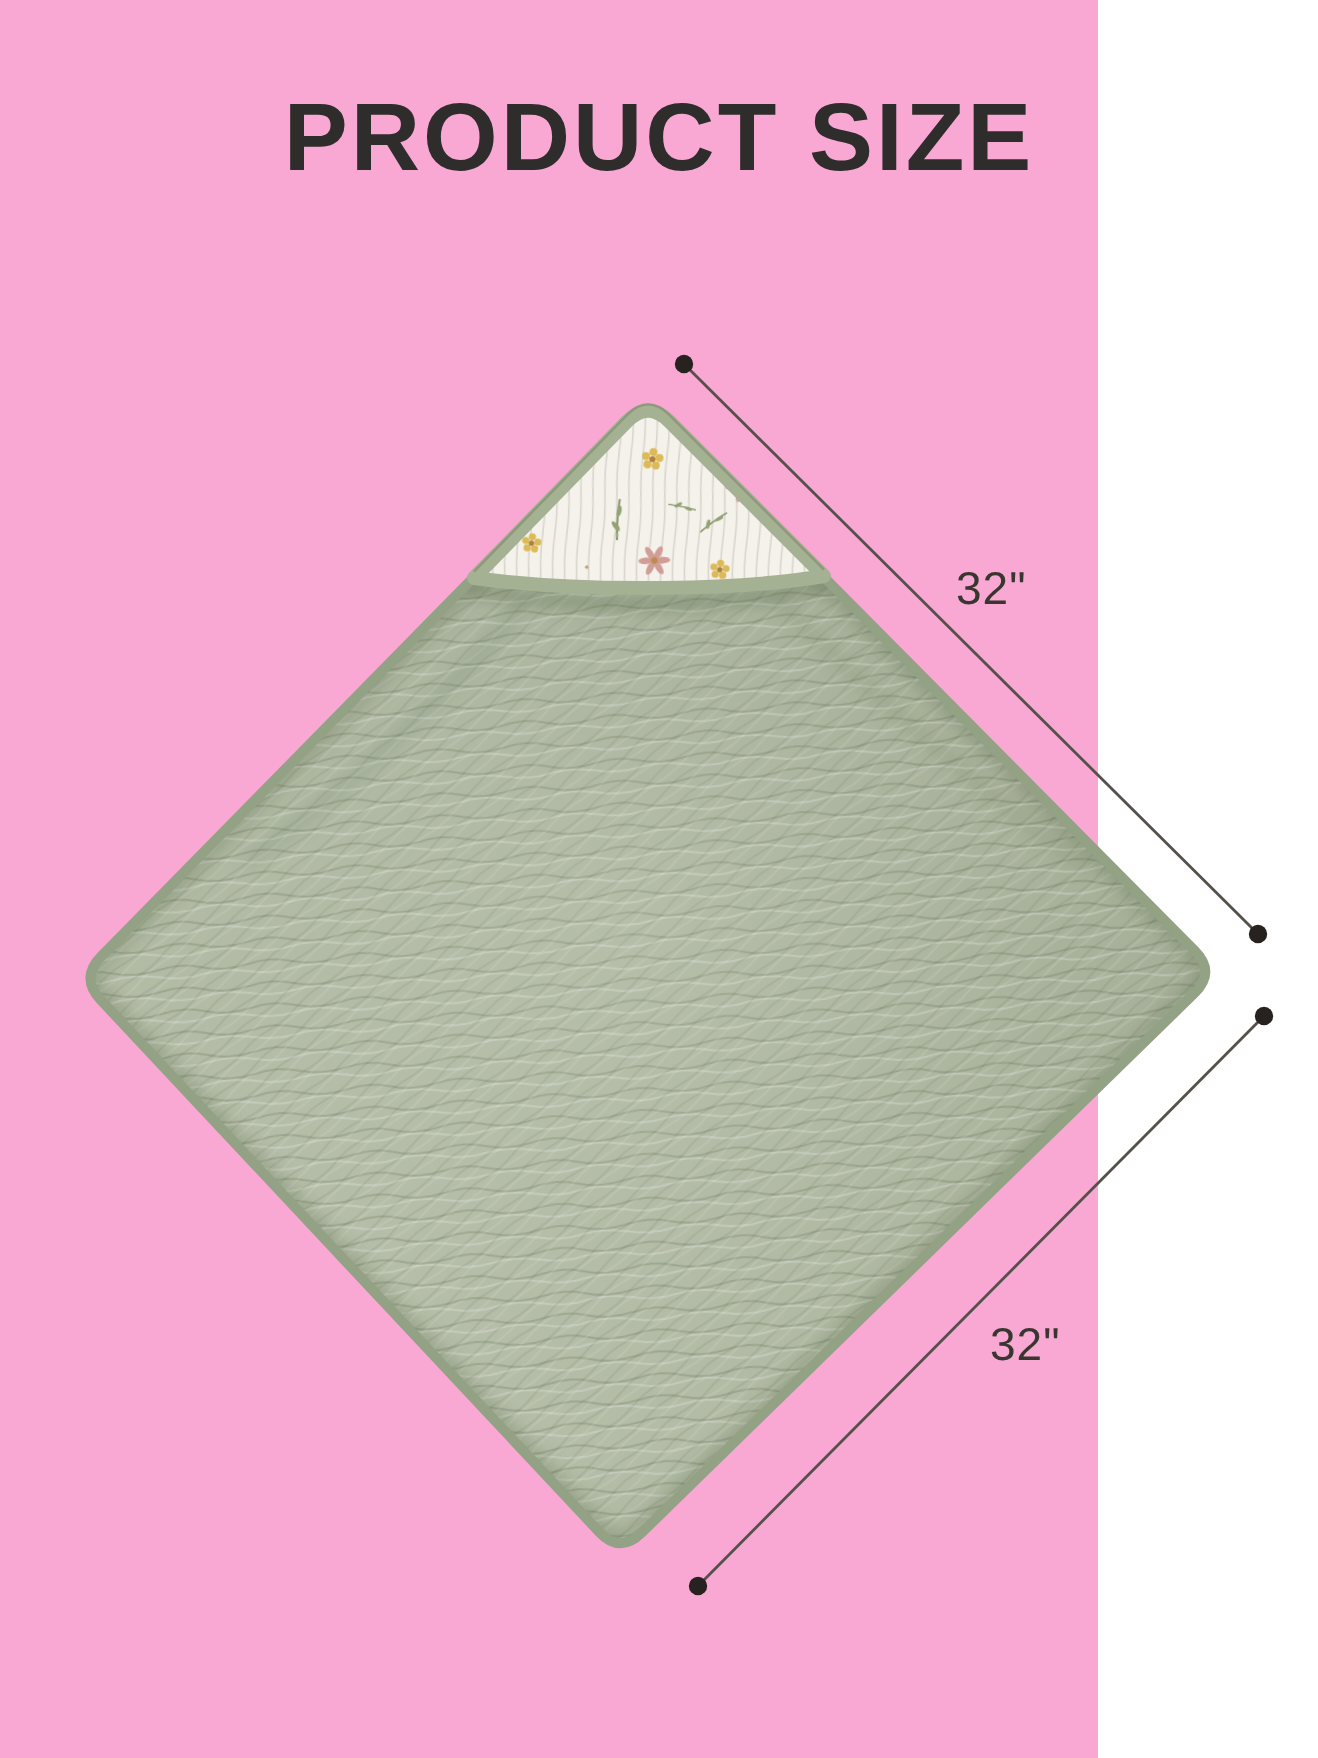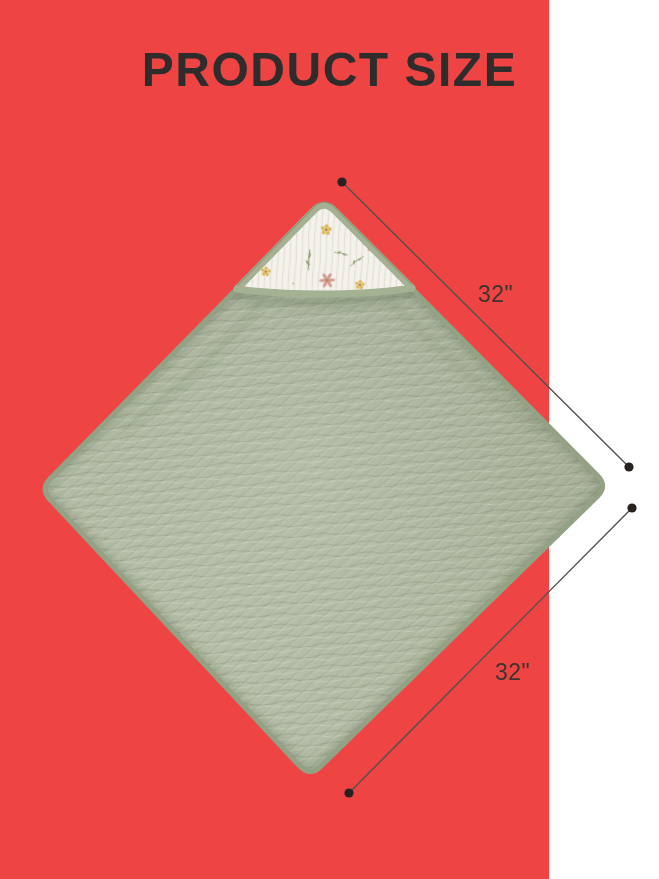--- a/index.html
+++ b/index.html
@@ -4,21 +4,21 @@
 <style>
   html, body { margin: 0; padding: 0; }
   body {
     width: 659px; height: 879px;
     font-family: "Liberation Sans", "DejaVu Sans", sans-serif;
     overflow: hidden;
   }
   .page {
     position: relative;
     width: 549px; height: 879px;
-    background: #ef4444;
+    background: #f9a8d4;
   }
   .page-title {
     position: absolute;
     top: 42px; left: 0;
     width: 659px;
     text-align: center;
     font-size: 48px;
     font-weight: 700;
     letter-spacing: 1.5px;
     color: #2e2d2b;

